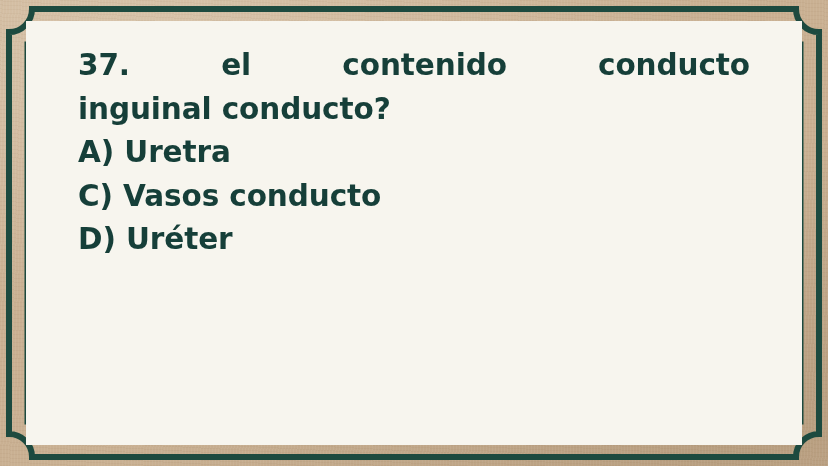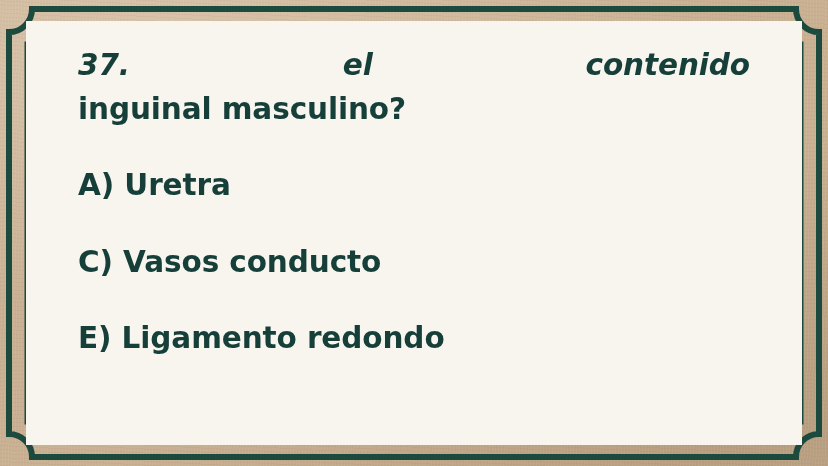--- a/index.html
+++ b/index.html
@@ -76,30 +76,29 @@
     white-space: nowrap;
   }
 
   
   .qline.justified {
     display: flex;
     justify-content: space-between;
     white-space: nowrap;
   }
 
-  .qword { display: inline-block; font-style: italic; }
+  .qword { display: inline-block; }
 
   .optline {
     color: #163f39;
     font-size: 29.5px;
     font-weight: 700;
     line-height: 43.5px;
     letter-spacing: -0.1px;
     white-space: nowrap;
-    margin-top: 33px;
   }
 </style>
 </head>
 <body>
 
 <div id="card">
 
   <div id="paper-texture"></div>
 
   <svg id="frame-svg" viewBox="0 0 828 466" aria-hidden="true">
@@ -126,22 +125,23 @@
   </svg>
 
   <div id="panel"></div>
 
   <div id="content">
 
     <div class="qline justified">
       <span class="qword">37.</span>
       <span class="qword">el</span>
       <span class="qword">contenido</span>
+      <span class="qword">conducto</span>
     </div>
 
-    <div class="qline">inguinal masculino?</div>
+    <div class="qline">inguinal conducto?</div>
 
     <div class="optline">A) Uretra</div>
     <div class="optline">C) Vasos conducto</div>
-    <div class="optline">E) Ligamento redondo</div>
+    <div class="optline">D) Uréter</div>
 
   </div>
 </div>
 
 </body></html>

